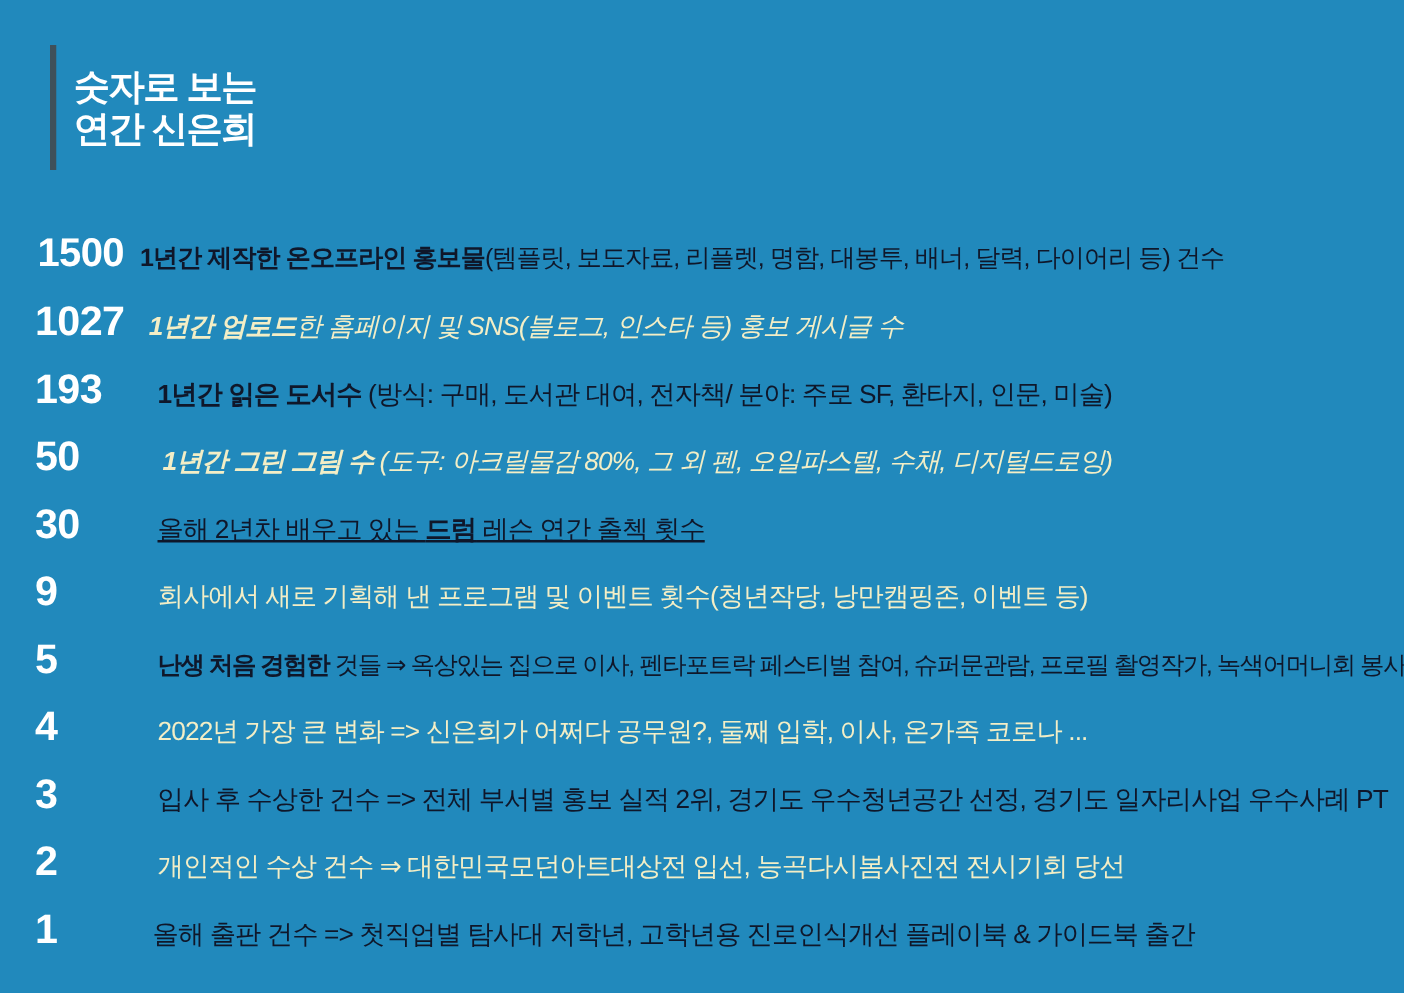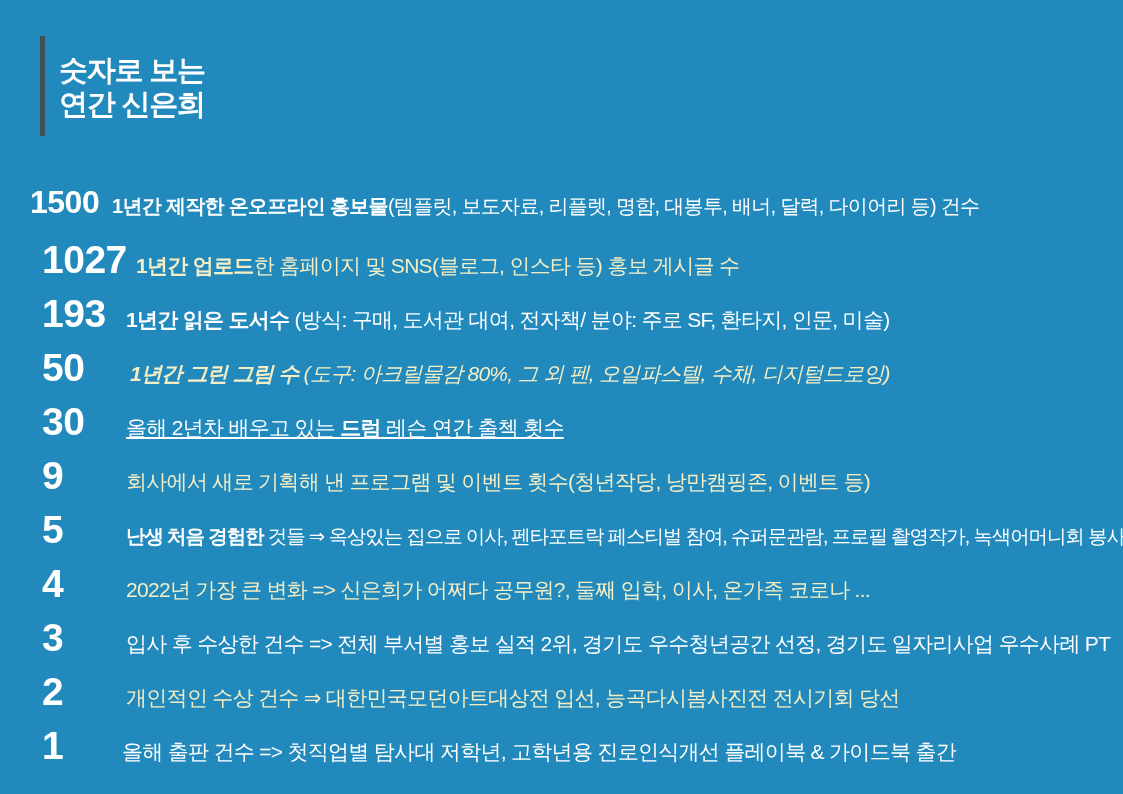--- a/index.html
+++ b/index.html
@@ -74,52 +74,52 @@
     width: 1123px;
   }
   .row {
     display: flex;
     align-items: baseline;
     height: 54px;
   }
   .row-num {
     width: 116px;
     flex: 0 0 116px;
-    padding-left: 42px;
+    padding-left: 28px;
     box-sizing: border-box;
     color: #ffffff;
     font-weight: bold;
-    font-size: 39px;
+    font-size: 33px;
     line-height: 1;
     letter-spacing: -0.5px;
     white-space: nowrap;
   }
   .row-text {
     flex: 1 1 auto;
     font-size: 21px;
     line-height: 1;
     letter-spacing: -0.7px;
     white-space: nowrap;
     color: #ffffff;
   }
   .row-text .lead {
     font-weight: bold;
   }
   .row-text .rest {
     font-weight: normal;
   }
 
   
-  .row.tone-white .row-text { color: #ffffff; }
+  .row.tone-white .row-text { color: #0f172a; }
   .row.tone-cream .row-text { color: #f3eec6; }
 
   
   .row.r1 .row-num { font-size: 32px; padding-left: 30px; }
   .row.r1 .row-text { font-size: 20px; margin-left: -4px; }
-  .row.r2 .row-text { font-size: 21px; margin-left: 20px; }
+  .row.r2 .row-text { font-size: 21px; margin-left: 3px; font-style: italic; }
   .row.r3 .row-text { margin-left: 10px; }
   .row.r4 .row-text { margin-left: 14px; font-style: italic; }
   .row.r5 .row-text { margin-left: 10px; text-decoration: underline; }
   .row.r6 .row-text { margin-left: 10px; }
   .row.r7 .row-text { margin-left: 10px; font-size: 19.5px; letter-spacing: -1.1px; }
   .row.r8 .row-text { margin-left: 10px; }
   .row.r9 .row-text { margin-left: 10px; }
   .row.r10 .row-text { margin-left: 10px; }
   .row.r11 .row-text { margin-left: 6px; }
 </style>

